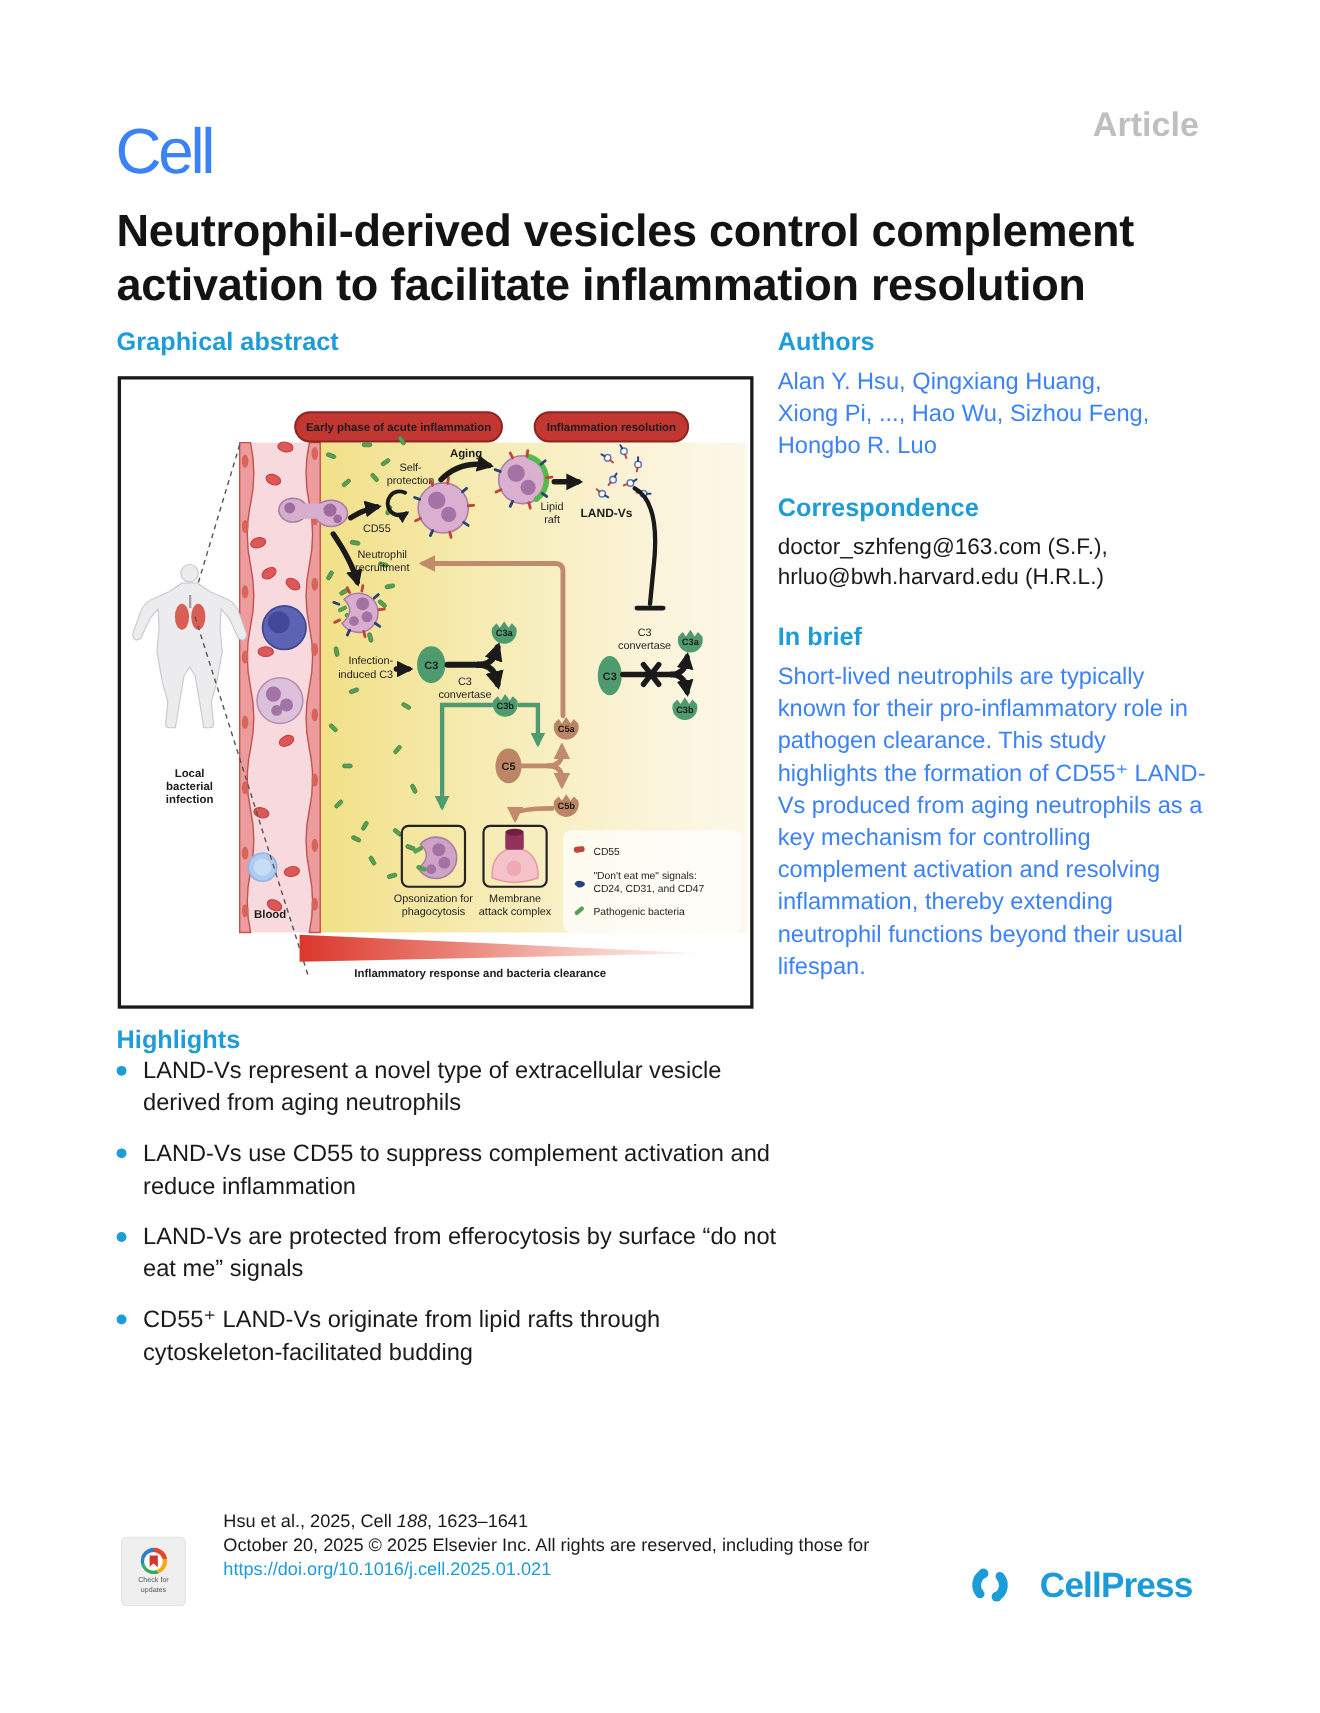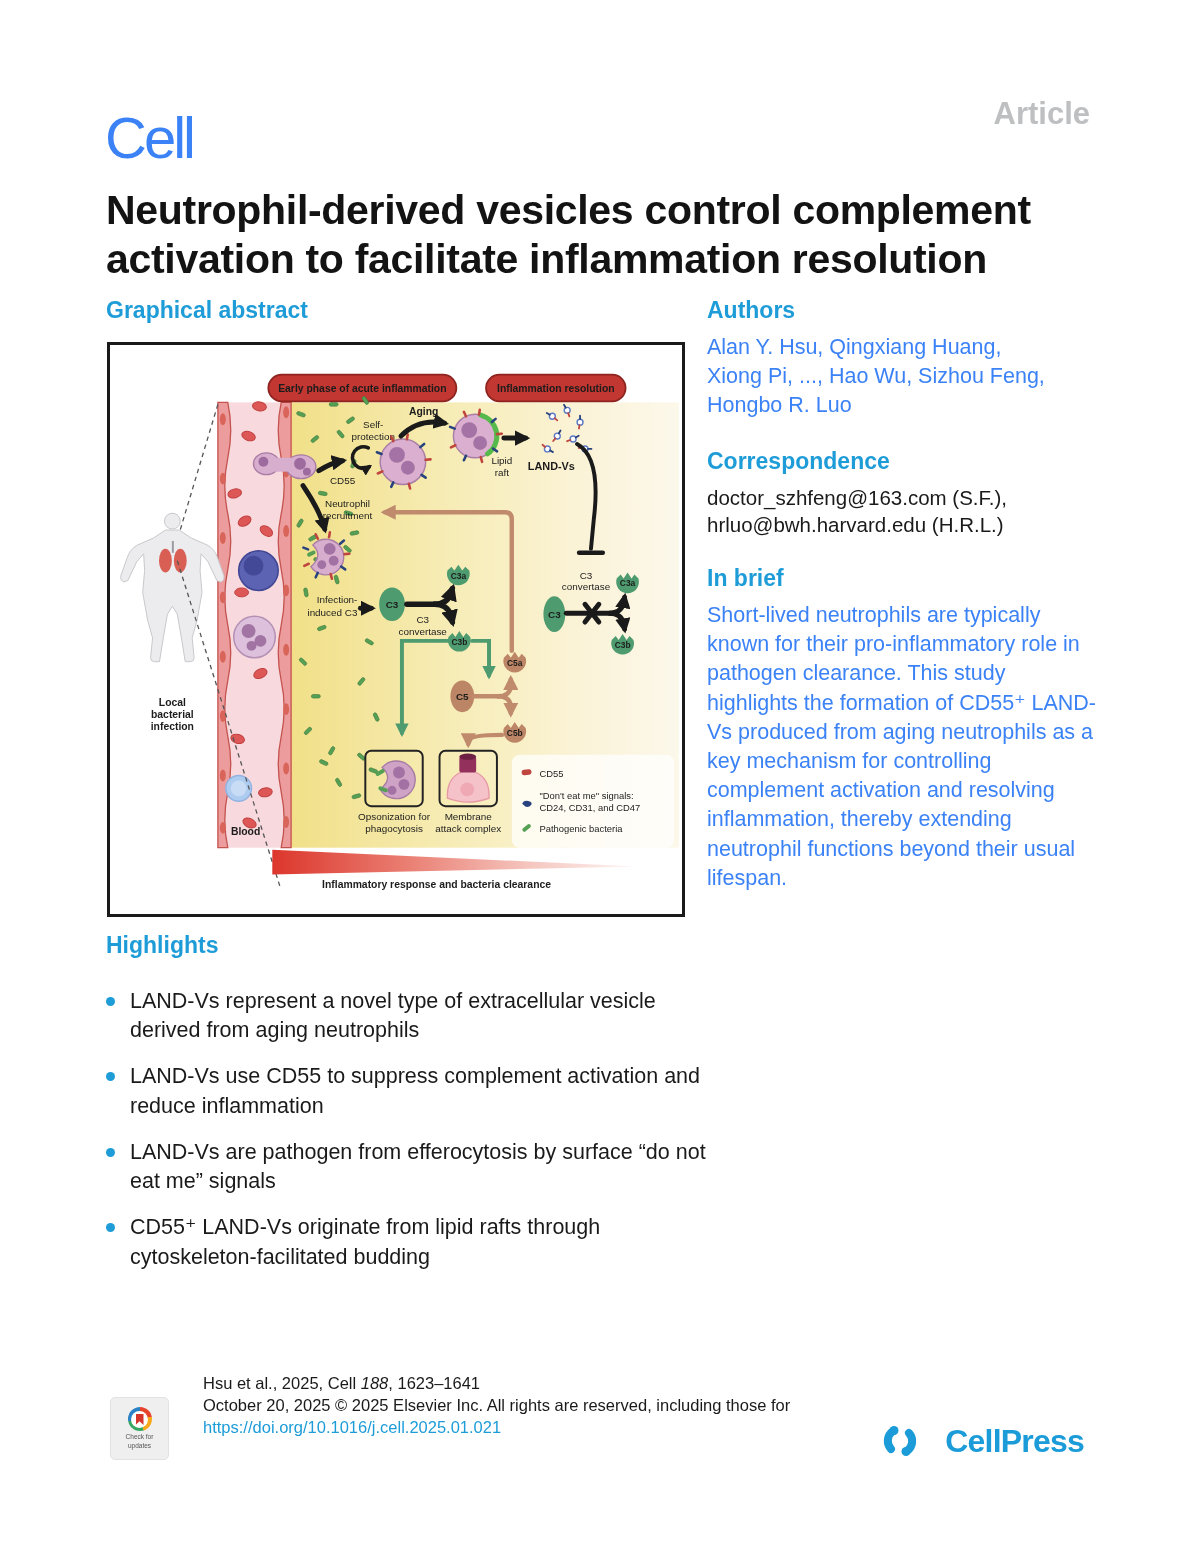--- a/index.html
+++ b/index.html
@@ -407,32 +407,32 @@
     <div class="email-txt">doctor_szhfeng@163.com (S.F.),</div>
     <div class="email-txt">hrluo@bwh.harvard.edu (H.R.L.)</div>
   </div>
   <div class="block">
     <div class="sect">In brief</div>
     <div class="body-txt">Short-lived neutrophils are typically known for their pro-inflammatory role in pathogen clearance. This study highlights the formation of CD55⁺ LAND-Vs produced from aging neutrophils as a key mechanism for controlling complement activation and resolving inflammation, thereby extending neutrophil functions beyond their usual lifespan.</div>
   </div>
 </div>
 
 <div class="highlights">
-  <div class="sect" style="margin-bottom:28px">Highlights</div>
+  <div class="sect" style="margin-bottom:0">Highlights</div>
   <div class="hl-item">
     <span class="hl-dot"></span>
     <span>LAND-Vs represent a novel type of extracellular vesicle derived from aging neutrophils</span>
   </div>
   <div class="hl-item">
     <span class="hl-dot"></span>
     <span>LAND-Vs use CD55 to suppress complement activation and reduce inflammation</span>
   </div>
   <div class="hl-item">
     <span class="hl-dot"></span>
-    <span>LAND-Vs are pathogen from efferocytosis by surface “do not eat me” signals</span>
+    <span>LAND-Vs are protected from efferocytosis by surface “do not eat me” signals</span>
   </div>
   <div class="hl-item">
     <span class="hl-dot"></span>
     <span>CD55⁺ LAND-Vs originate from lipid rafts through cytoskeleton-facilitated budding</span>
   </div>
 </div>
 
 <div class="badge">
   <div class="badge-ring">
     <div class="badge-ring-inner">

